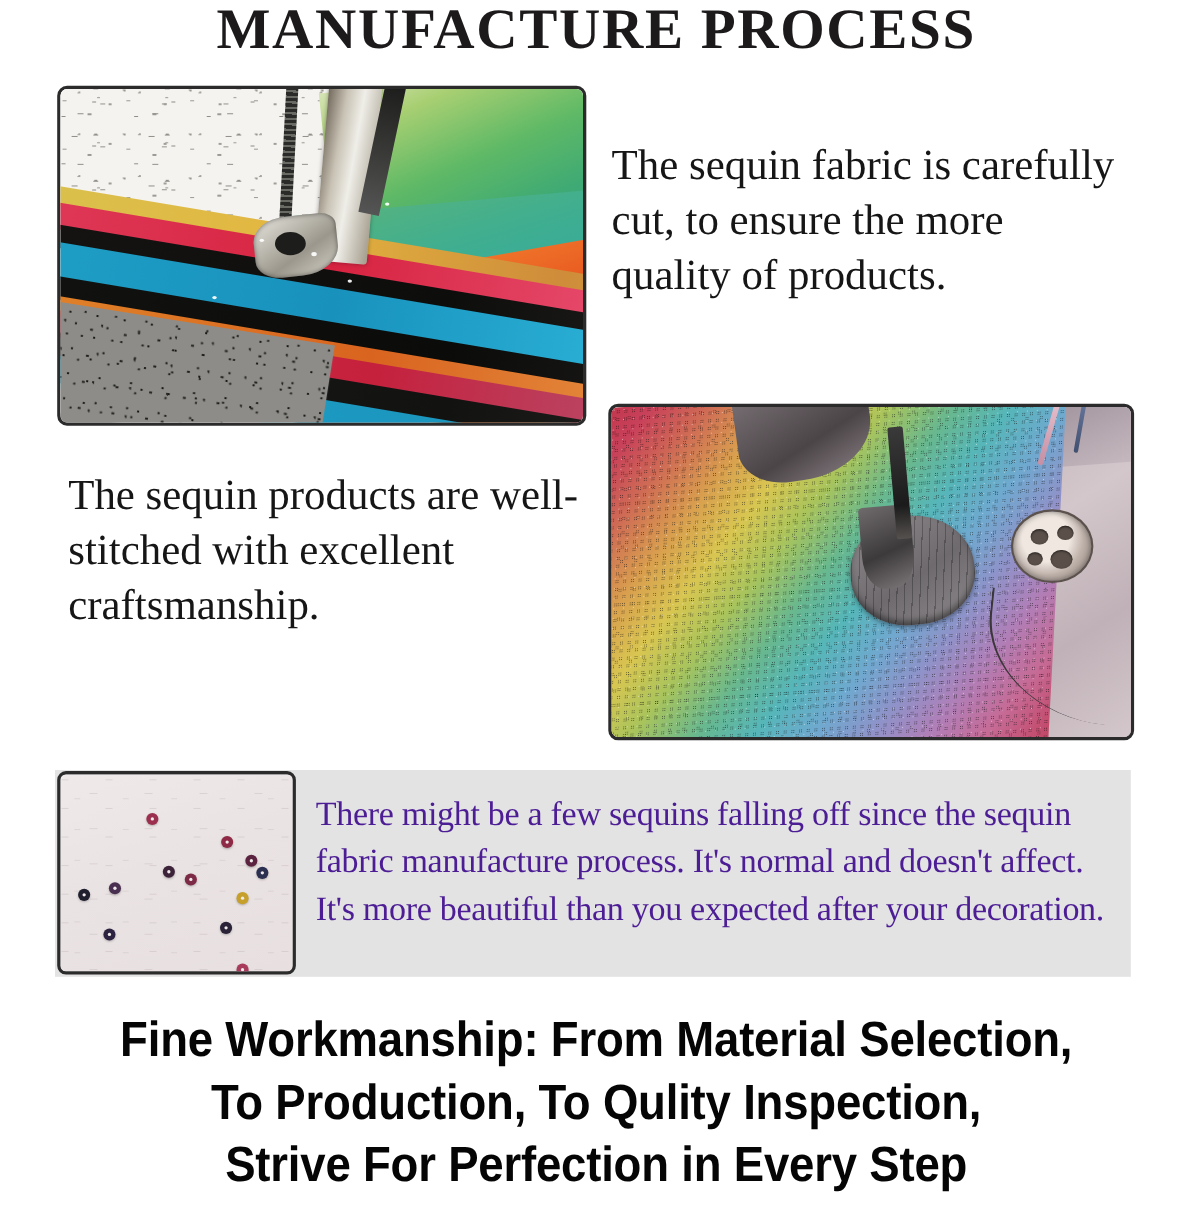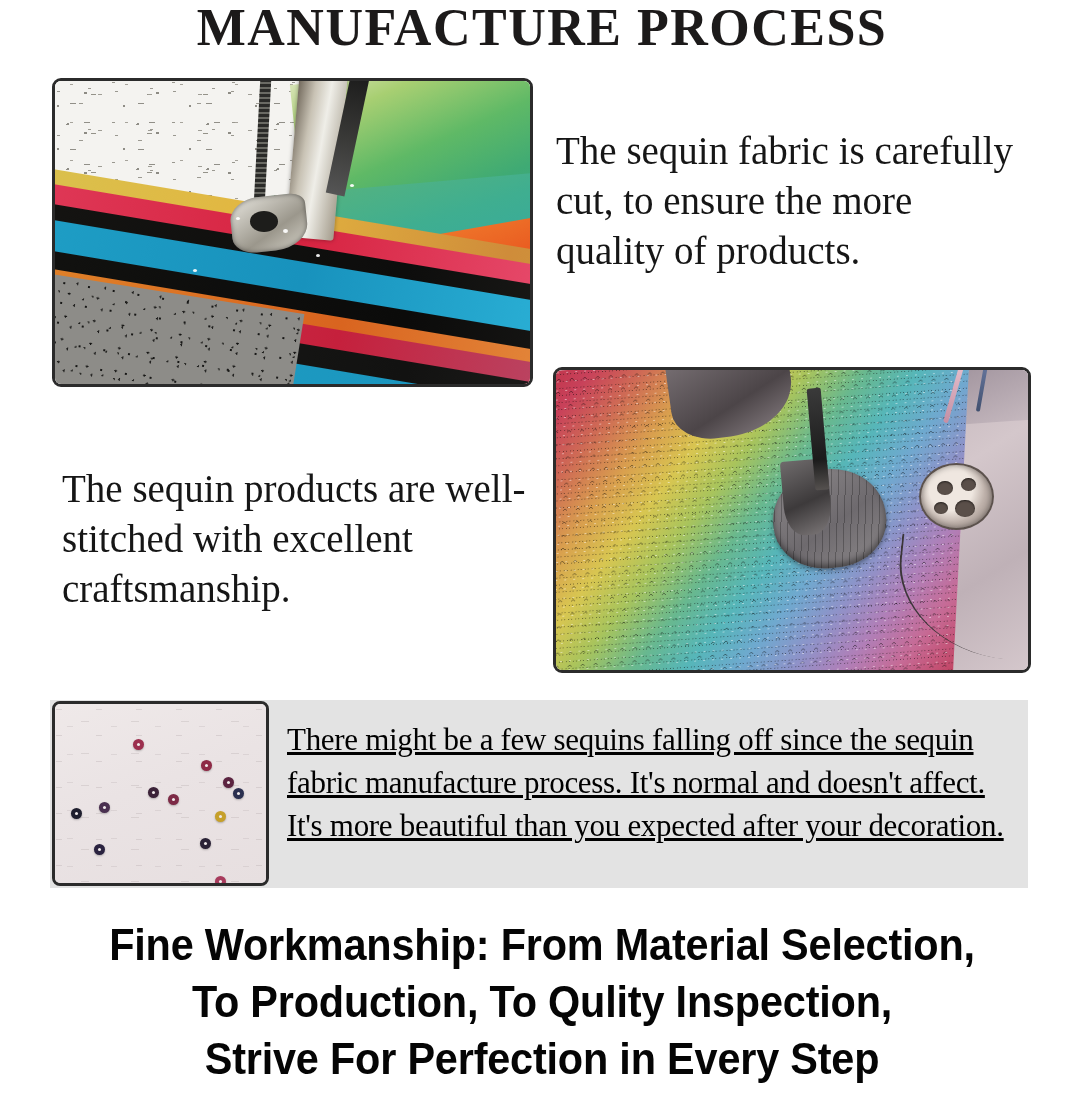--- a/index.html
+++ b/index.html
@@ -259,37 +259,36 @@
 
   
   .body-text{
     position:absolute;
     font-family:"Liberation Serif", serif;
     color:#161616;
     font-size:39px;
     line-height:50px;
   }
   #text-cut{ left:556px; top:126px; width:460px; }
-  #text-stitch{ left:62px; top:464px; width:470px; }
+  #text-stitch{ left:62px; top:426px; width:470px; }
 
   
   #gray-panel{
     position:absolute;
     left:50px; top:700px; width:978px; height:188px;
     background:#e3e3e3;
   }
   #text-note{
     position:absolute;
     left:287px; top:718px; width:730px;
     font-family:"Liberation Serif", serif;
     font-size:31px;
     line-height:43px;
-    color:#000000;
+    color:#4c1d95;
     letter-spacing:-0.3px;
-    text-decoration:underline;
   }
 
   
   #footer{
     position:absolute;
     left:0; top:916px; width:1084px;
     text-align:center;
     font-family:"Liberation Sans Narrow","Liberation Sans", sans-serif;
     font-weight:bold;
     font-size:45px;

